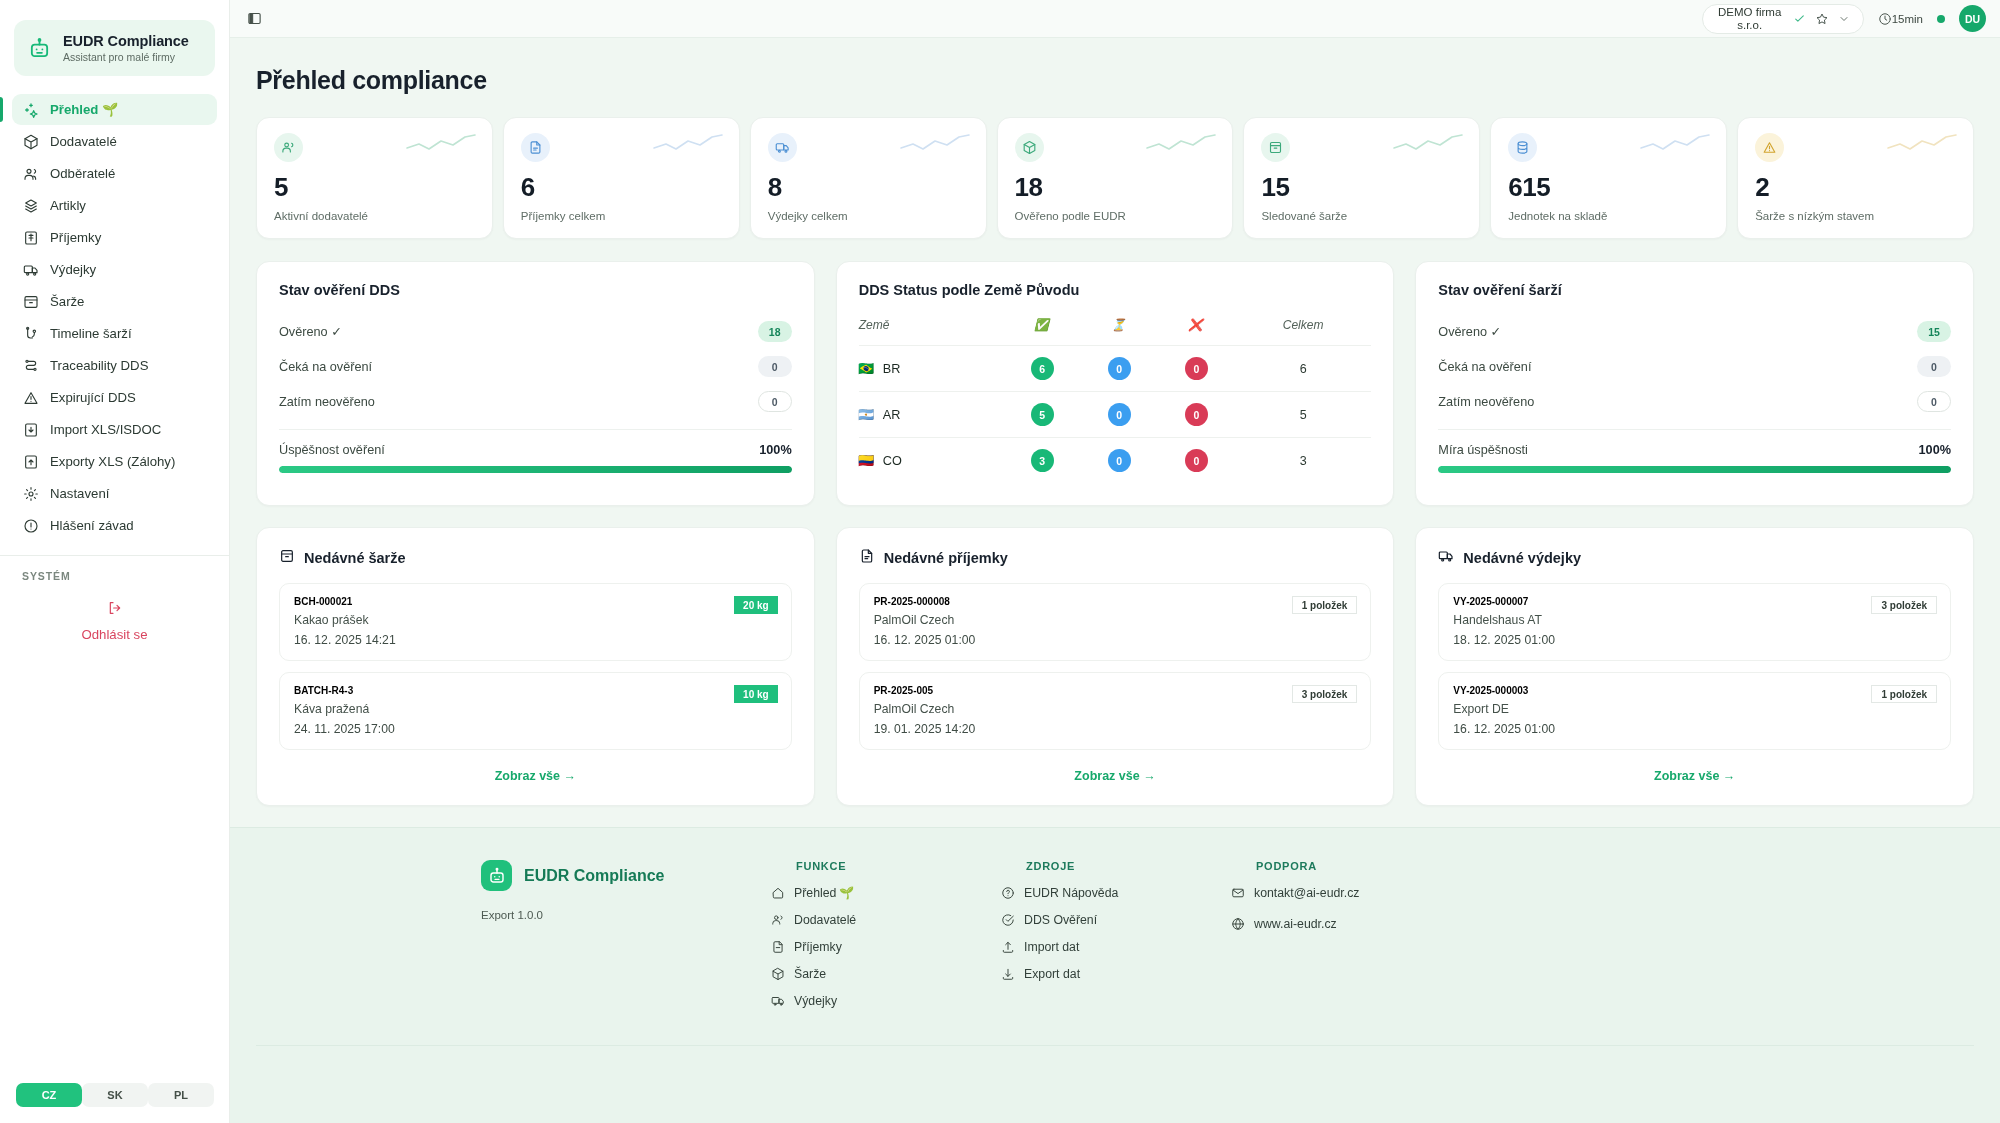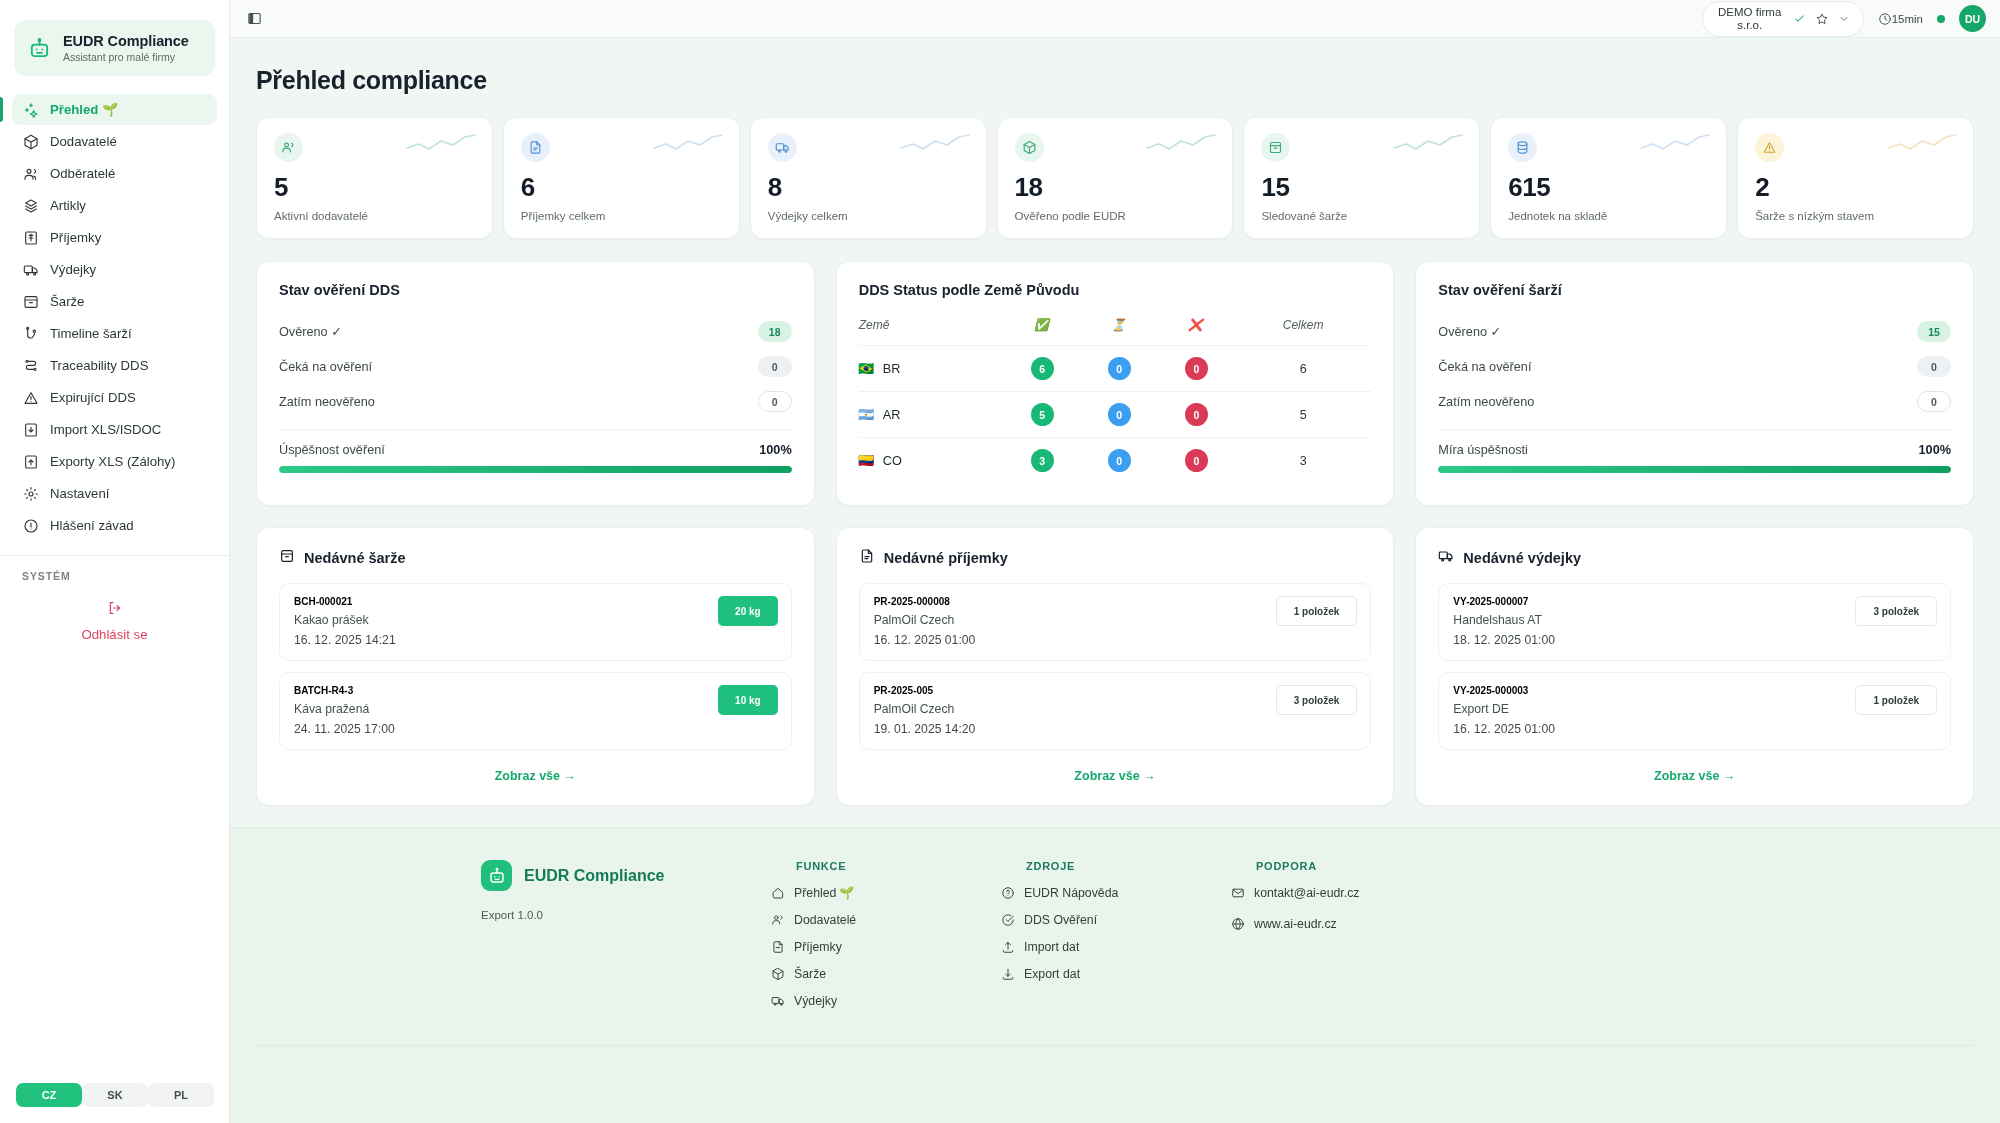--- a/index.html
+++ b/index.html
@@ -79,21 +79,21 @@
     height: 38px; flex: 0 0 38px; background: #f8fbf9;
     border-bottom: 1px solid #e6efe9;
     display: flex; align-items: center; justify-content: space-between;
     padding: 0 14px 0 14px;
   }
   .panel-toggle { width: 20px; height: 20px; display:flex; align-items:center; justify-content:center; color:#46514a; cursor:pointer;}
   .topbar-right { display: flex; align-items: center; gap: 14px; }
   .company-pill {
     display: flex; align-items: center; gap: 8px;
     background: #ffffff; border: 1px solid #e4ebe6; border-radius: 18px;
-    padding: 3px 12px; height: 36px;
+    padding: 3px 12px; height: 30px;
   }
   .company-name {
     font-size: 11.5px; color: #2f3b34; text-align: center;
     line-height: 1.05; max-width: 70px;
   }
   .mini-ico { width: 14px; height: 14px; display:flex; align-items:center; justify-content:center; cursor:pointer; }
   .timer { display: flex; align-items: center; font-size: 11.5px; color: #3f4a43; }
   .status-dot { width: 8px; height: 8px; border-radius: 50%; background: #16a86b; }
   .avatar {
     width: 27px; height: 27px; border-radius: 50%; background: #16a86b;
@@ -171,22 +171,22 @@
 
   
   .litem {
     border: 1px solid #eef1ee; border-radius: 10px; padding: 12px 14px 13px 14px;
     margin-bottom: 11px; position: relative;
   }
   .litem-code { font-size: 10px; font-weight: 700; color: #000000; }
   .litem-sub { font-size: 12.2px; color: #44514a; margin-top: 6px; }
   .litem-date { font-size: 12.2px; color: #3f4c45; margin-top: 6px; }
   .badge {
-    position: absolute; right: 13px; top: 12px; height: 30px;
-    border-radius: 5px; padding: 0 17px; display: flex; align-items: center;
+    position: absolute; right: 13px; top: 12px; height: 18px;
+    border-radius: 0; padding: 0 9px; display: flex; align-items: center;
     font-size: 10px; font-weight: 700;
   }
   .badge.green { background: #1fbf7d; color: #ffffff; }
   .badge.light { background: #ffffff; border: 1px solid #e3e8e5; color: #303c35; }
   .show-all { text-align: center; font-size: 12.5px; color: #16a86b; font-weight: 600; padding-top: 8px; cursor: pointer; }
 
   
   .footer { background: #e9f4ed; border-top: 1px solid #dcebe2; padding: 32px 26px 20px 26px; flex: 1; }
   .footer-inner { display: flex; gap: 0; padding-left: 225px; }
   .fcol-brand { width: 290px; }

